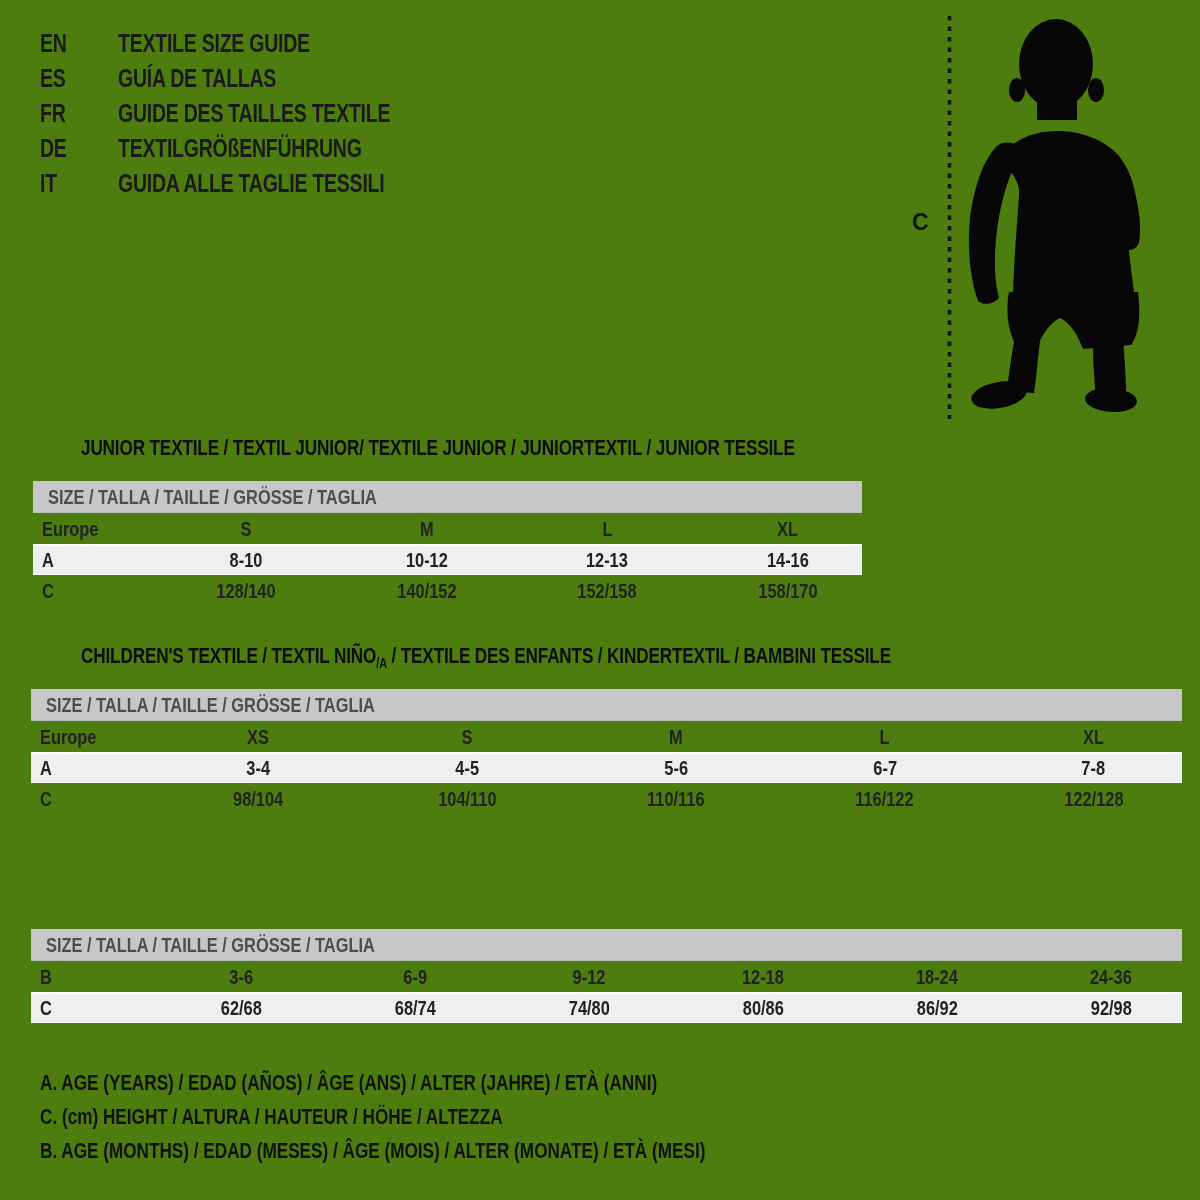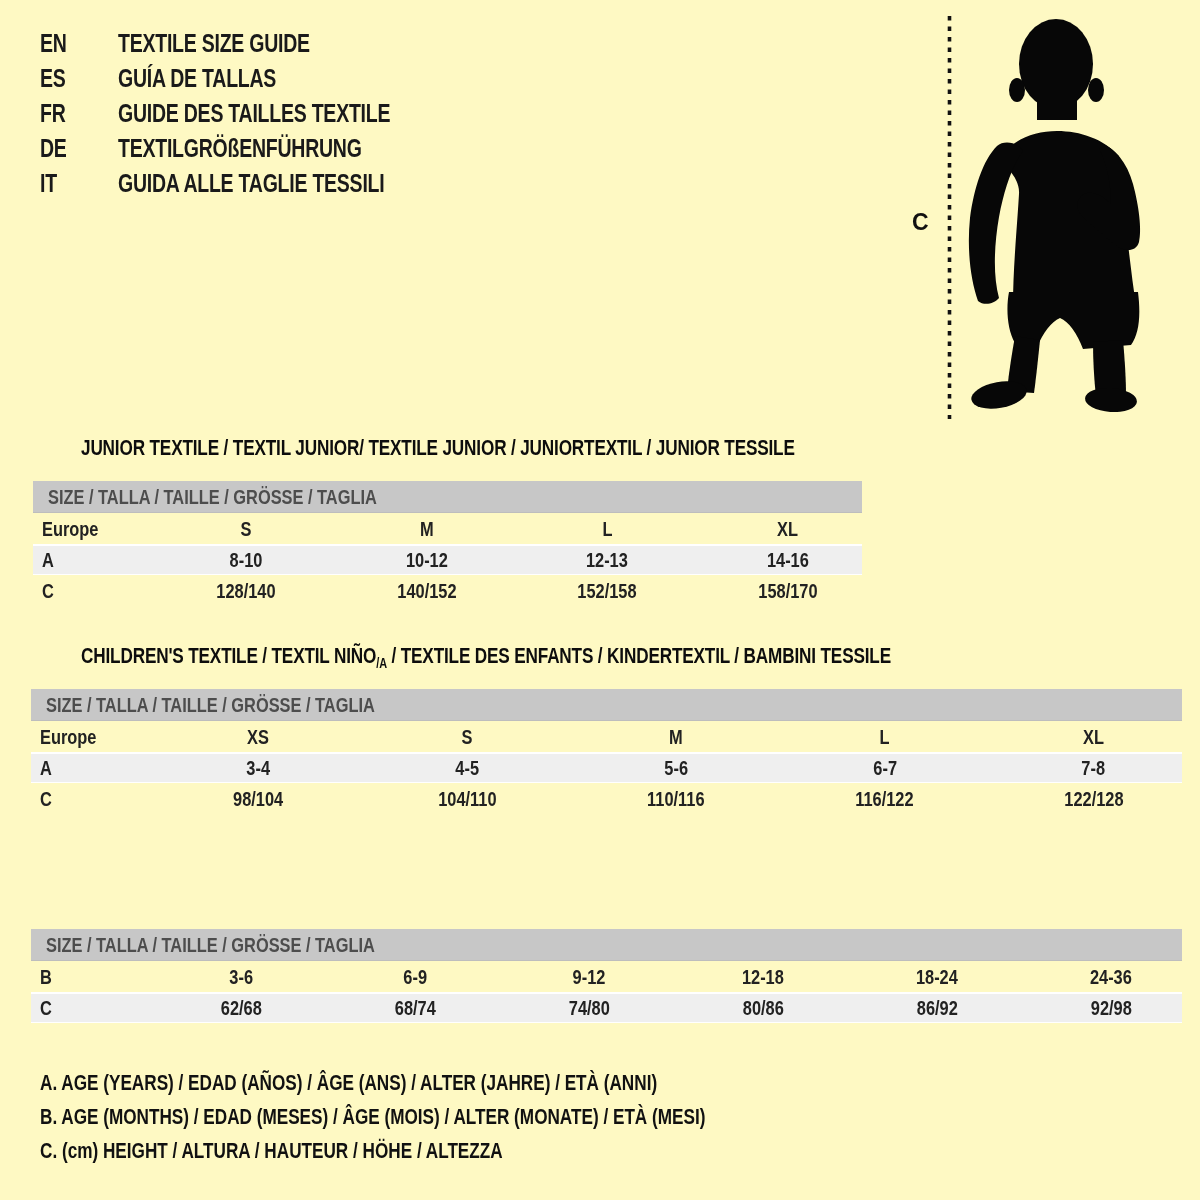--- a/index.html
+++ b/index.html
@@ -1,18 +1,18 @@
 <!DOCTYPE html>
 <html><head>
 <meta charset="utf-8">
 <style>
   * { margin:0; padding:0; box-sizing:border-box; }
   html,body { width:1200px; height:1200px; background:#ffffff; }
   body { font-family:"Liberation Sans", sans-serif; color:#1a1a1a; }
-  .canvas { position:relative; width:1200px; height:1200px; background:#fef9c3; overflow:hidden; }
+  .canvas { position:relative; width:1200px; height:1200px; background:#4d7c0f; overflow:hidden; }
 
   
   .cond { display:inline-block; transform:scaleX(0.78); transform-origin:0 50%; white-space:nowrap; }
   .cond-c { display:inline-block; transform:scaleX(0.78); transform-origin:50% 50%; white-space:nowrap; }
 
   
   .langs { position:absolute; left:40px; top:26px; }
   .lang-row { display:flex; height:35px; align-items:center; font-weight:700; font-size:25px; letter-spacing:-0.3px; }
   .lang-code { width:78px; }
   .lang-title { }
@@ -169,20 +169,20 @@
       <span class="tcell"><span class="cond-c">86/92</span></span>
       <span class="tcell"><span class="cond-c">92/98</span></span>
     </div>
   </div>
 
   <div class="legend">
     <div class="legend-line">
         <span class="cond">A. AGE (YEARS) / EDAD (AÑOS) / ÂGE (ANS) / ALTER (JAHRE) / ETÀ (ANNI)</span>
       </div>
     <div class="legend-line">
-        <span class="cond">B. AGE (MONTHS) / EDAD (MESES) / ÂGE (MOIS) / ALTER (MONATE) / ETÀ (MESI)</span>
+        <span class="cond">C. (cm) HEIGHT / ALTURA / HAUTEUR / HÖHE / ALTEZZA</span>
       </div>
     <div class="legend-line">
-        <span class="cond">C. (cm) HEIGHT / ALTURA / HAUTEUR / HÖHE / ALTEZZA</span>
+        <span class="cond">B. AGE (MONTHS) / EDAD (MESES) / ÂGE (MOIS) / ALTER (MONATE) / ETÀ (MESI)</span>
       </div>
   </div>
 
 </div>
 
 </body></html>

